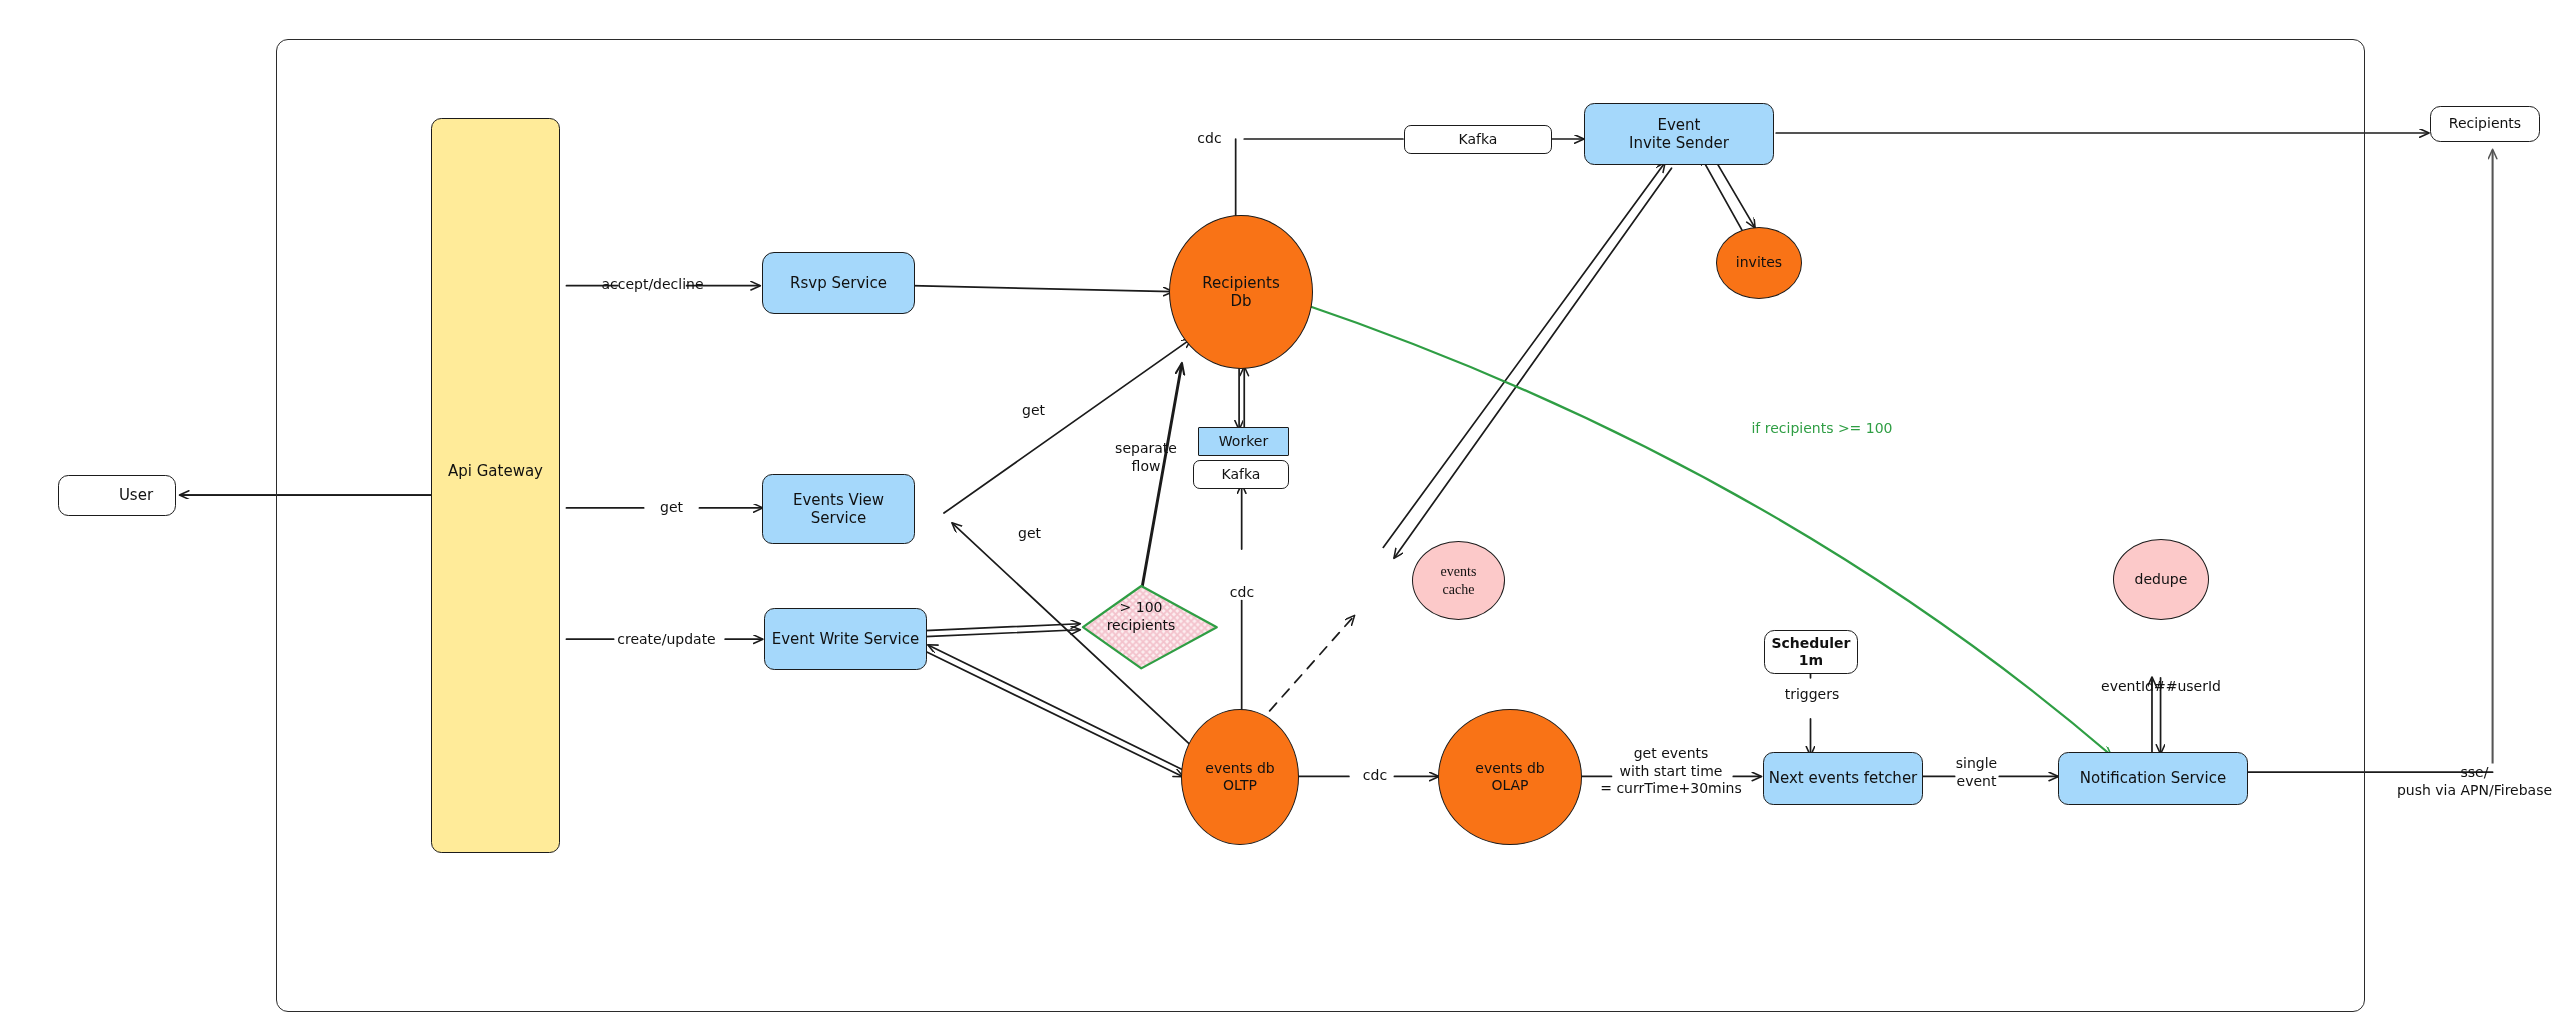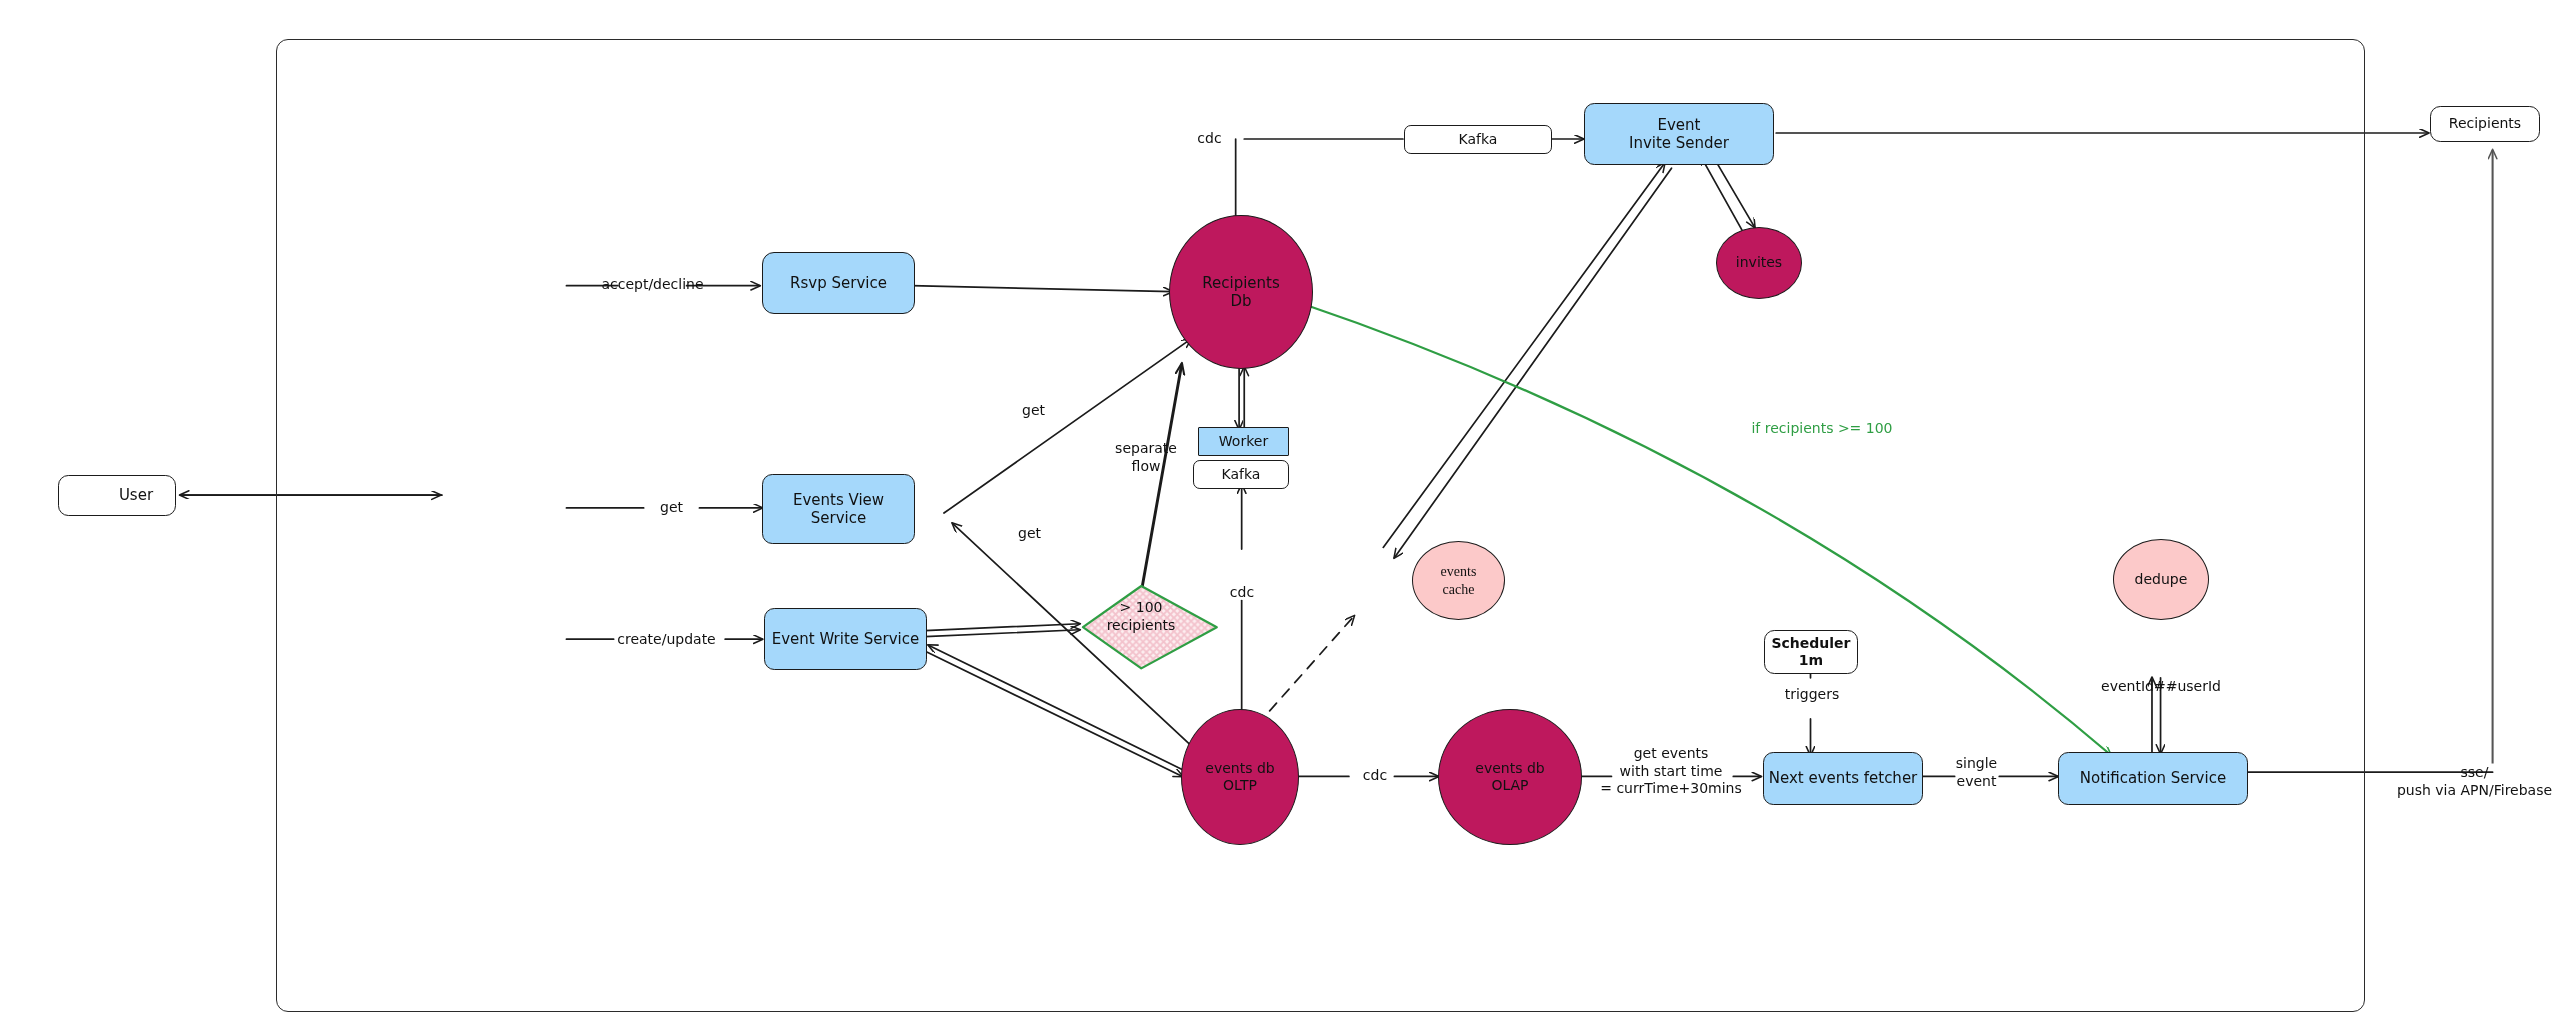--- a/index.html
+++ b/index.html
@@ -6,21 +6,21 @@
   html,body{margin:0;padding:0;background:#ffffff;}
   body{font-family:"DejaVu Sans", sans-serif;}
   #canvas{position:relative;width:2576px;height:1033px;background:#fff;overflow:hidden;}
   svg.layer{position:absolute;left:0;top:0;width:2576px;height:1033px;pointer-events:none;}
   .node{position:absolute;box-sizing:border-box;display:flex;align-items:center;justify-content:center;
         text-align:center;color:#111;font-family:"DejaVu Sans",sans-serif;line-height:1.22;}
   .rrect{border:1.9px solid #1b1b1b;border-radius:10.3px;background:#fff;}
   .blue{background:#a5d8fb;}
   .yellow{background:#ffeb99;}
   .ellipse{border:1.9px solid #1b1b1b;border-radius:50%;}
-  .green{background:#be185d;}
+  .green{background:#f97316;}
   .pink{background:#fcc9c9;}
   .plain{background:#fff;}
   .lbl{position:absolute;color:#111;background:transparent;text-align:center;
        font-family:"DejaVu Sans",sans-serif;line-height:1.25;white-space:pre-line;}
   .lbl.grn{color:#2f9e44;}
   .frame{position:absolute;border:1.9px solid #2b2b2b;border-radius:12px;background:transparent;}
   .f16{font-size:14px;}
   .f17{font-size:15px;}
 </style>
 </head>
@@ -122,20 +122,21 @@
 
     <g>
       <path d="M1262,731 L1330,683 L1418,731 L1330,779 Z" fill="url(#hatch)" stroke="#2f9e44" stroke-width="2.6" stroke-linejoin="round"></path>
     </g>
   </svg>
 
   <div class="frame" style="left:276px;top:39px;width:2087px;height:971px;"></div>
 
   <div class="node rrect plain f17" style="left:58px;top:475px;width:118px;height:41px;padding-left:38px;">User</div>
 
+  <div class="node rrect yellow f17" style="left:431px;top:118px;width:129px;height:735px;align-items:flex-start;padding-top:343px;">Api Gateway</div>
 
   <div class="node rrect blue f17" style="left:762px;top:252px;width:153px;height:62px;border-radius:12px;">Rsvp Service</div>
 
   <div class="node rrect blue f17" style="left:762px;top:474px;width:153px;height:70px;white-space:pre-line;">Events View
 Service</div>
 
   <div class="node rrect blue f17" style="left:764px;top:608px;width:163px;height:62px;">Event Write Service</div>
 
   <div class="node ellipse green f17" style="left:1169px;top:215px;width:144px;height:154px;white-space:pre-line;">Recipients
 Db</div>

